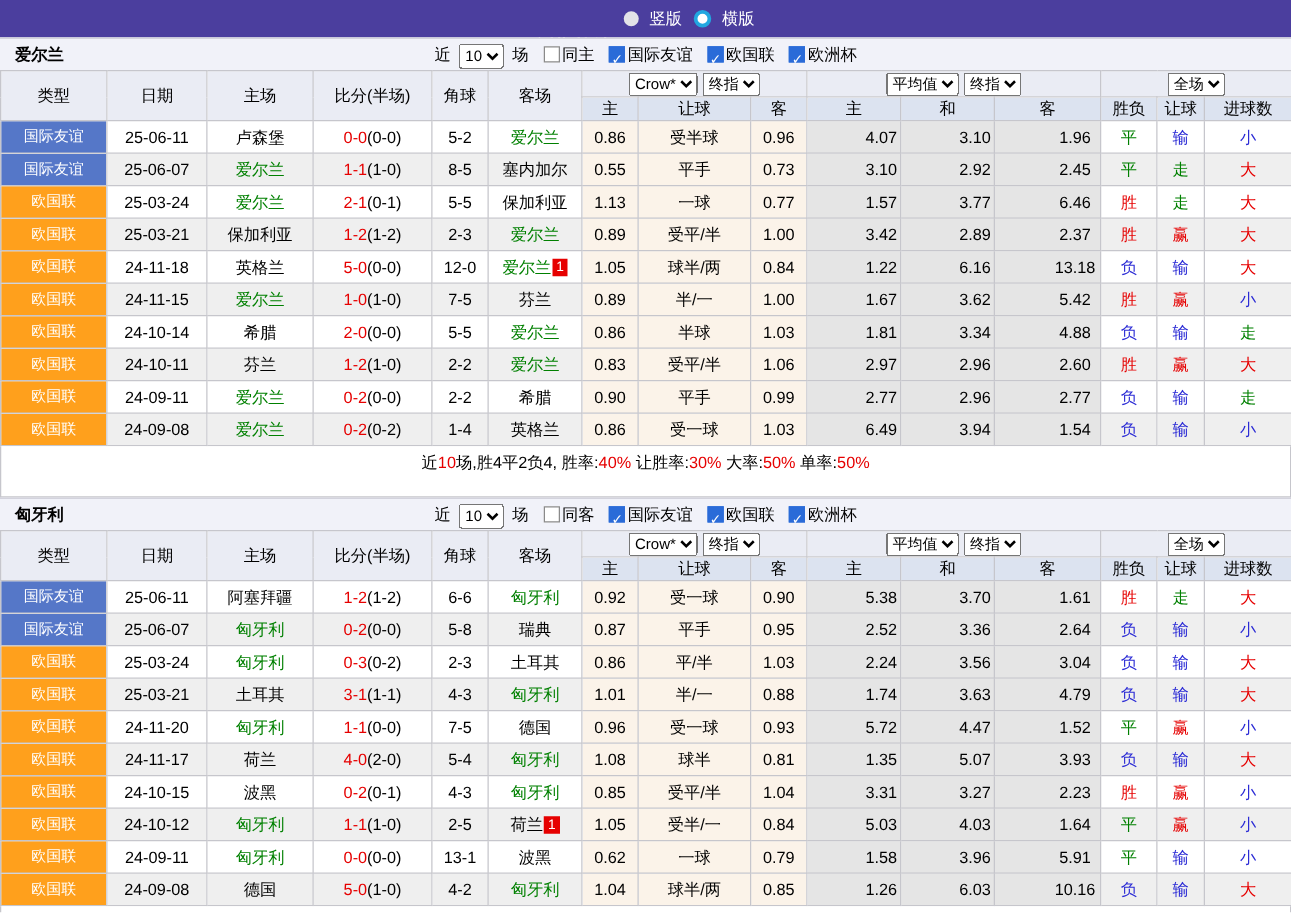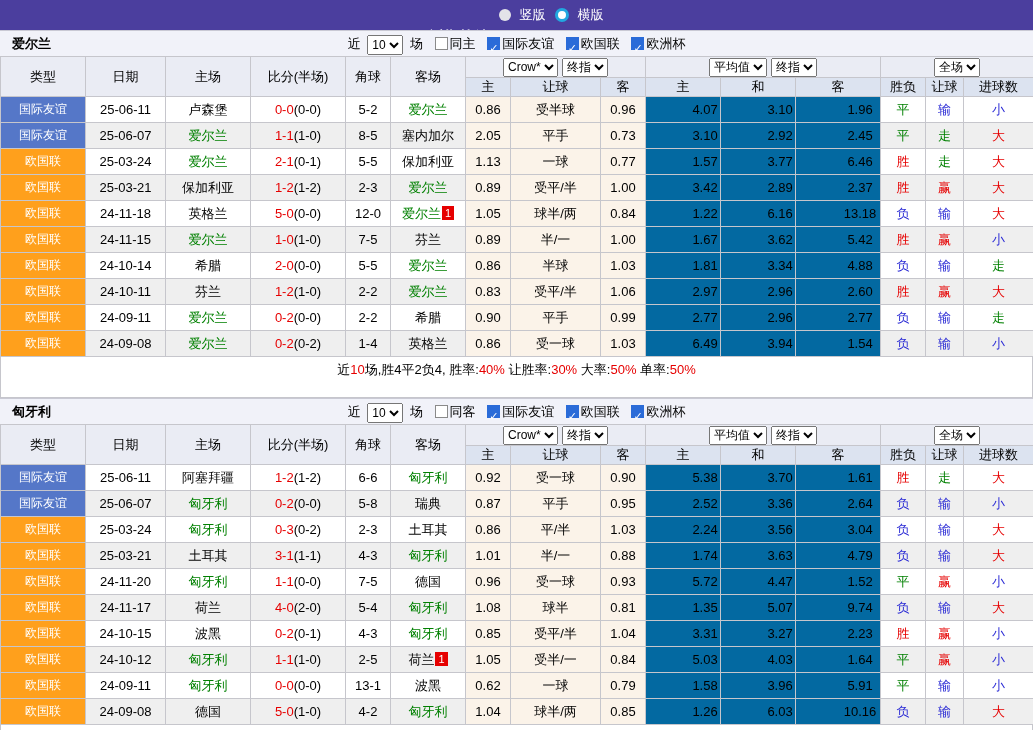--- a/index.html
+++ b/index.html
@@ -26,21 +26,21 @@
   th, td { border:1px solid #c6c6cc; text-align:center; font-weight:normal; overflow:hidden; white-space:nowrap; }
   thead tr.h1 th { height:21px; background:#eaecf4; font-size:13px; }
   thead tr.h2 th { height:19px; background:#dce3f0; font-size:13px; }
   thead select { font-size:12px; height:19px; margin:0 2px; }
   tbody td { height:26px; font-size:13px; color:#000; background:#fff; }
   td.alt { background:#efefef; }
   td.type { color:#fff; font-size:12px; }
   td.type.blue { background:#5577c8; }
   td.type.orange { background:#ffa01c; }
   td.crow { background:#fbf3e9;margin-left:44px; }
-  td.avg { background:#0369a1;padding-left:44px; }
+  td.avg { background:#e5e5e5;padding-left:44px; }
   .c-red { color:#e60000; }
   .c-green { color:#008000; }
   .c-blue { color:#2b2bd5; }
   .team-green { color:#008000; }
   .card { display:inline-block; background:#e60000; color:#fff; font-size:11px; line-height:14px; padding:0 3px; margin-left:1px; vertical-align:1px; }
   .summary { height:41px; line-height:26px; text-align:center; font-size:13px; border:1px solid #c6c6cc; border-top:none; background:#fff; }
 </style>
 </head>
 <body>
 
@@ -131,21 +131,21 @@
           <td class="c-blue">输</td>
           <td class="c-blue">小</td>
         </tr>
         <tr>
           <td class="type blue">国际友谊</td>
           <td class="plain alt">25-06-07</td>
           <td class="plain alt"><span class="team-green">爱尔兰</span></td>
           <td class="plain alt"><span class="c-red">1-1</span><span>(1-0)</span></td>
           <td class="plain alt">8-5</td>
           <td class="plain alt"><span>塞内加尔</span></td>
-          <td class="crow">2.05</td>
+          <td class="crow">0.55</td>
           <td class="crow">平手</td>
           <td class="crow">0.73</td>
           <td class="avg">3.10</td>
           <td class="avg">2.92</td>
           <td class="avg">2.45</td>
           <td class="c-green alt">平</td>
           <td class="c-green alt">走</td>
           <td class="c-red alt">大</td>
         </tr>
         <tr>
@@ -438,21 +438,21 @@
           <td class="plain alt">24-11-17</td>
           <td class="plain alt"><span>荷兰</span></td>
           <td class="plain alt"><span class="c-red">4-0</span><span>(2-0)</span></td>
           <td class="plain alt">5-4</td>
           <td class="plain alt"><span class="team-green">匈牙利</span></td>
           <td class="crow">1.08</td>
           <td class="crow">球半</td>
           <td class="crow">0.81</td>
           <td class="avg">1.35</td>
           <td class="avg">5.07</td>
-          <td class="avg">9.74</td>
+          <td class="avg">3.93</td>
           <td class="c-blue alt">负</td>
           <td class="c-blue alt">输</td>
           <td class="c-red alt">大</td>
         </tr>
         <tr>
           <td class="type orange">欧国联</td>
           <td class="plain">24-10-15</td>
           <td class="plain"><span>波黑</span></td>
           <td class="plain"><span class="c-red">0-2</span><span>(0-1)</span></td>
           <td class="plain">4-3</td>

